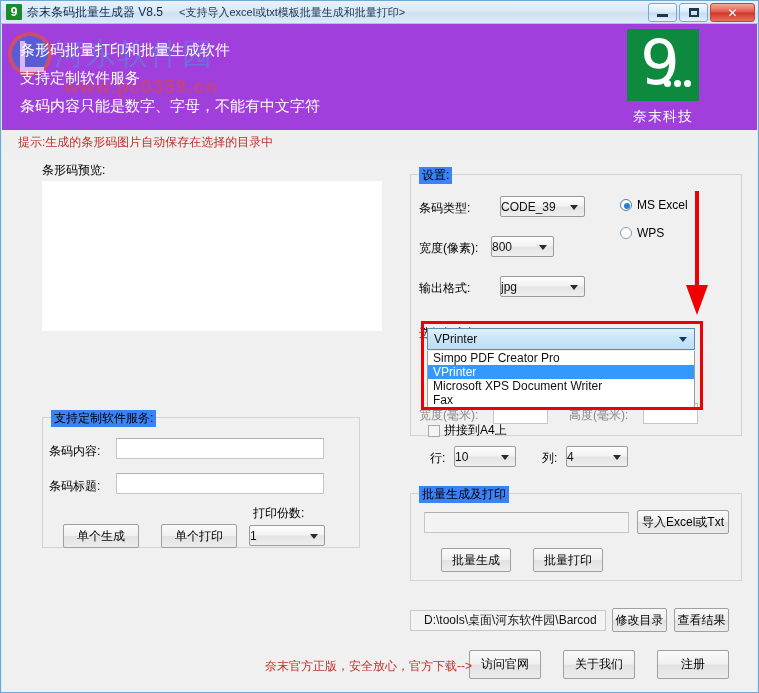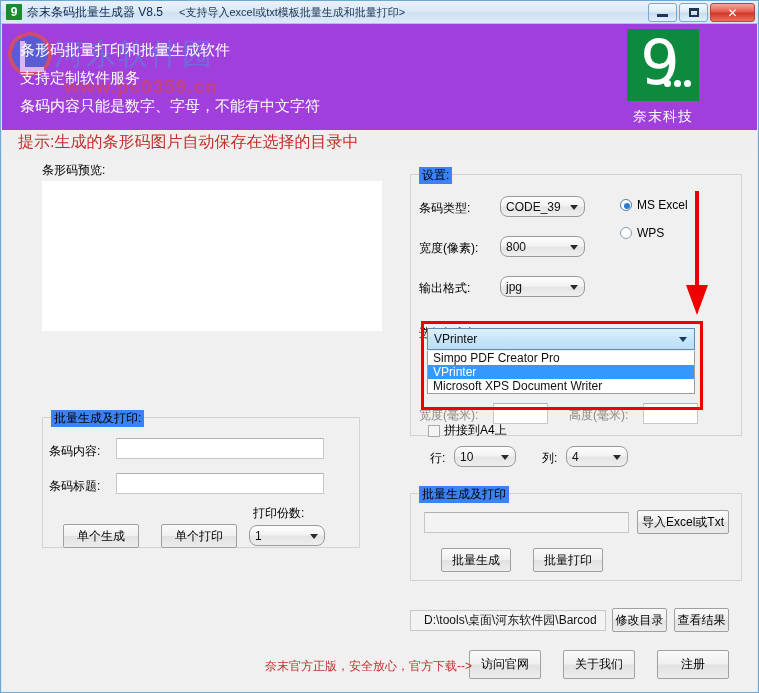--- a/index.html
+++ b/index.html
@@ -109,21 +109,21 @@
     color: #e0483a; opacity: .55; letter-spacing: 1px;
   }
 
   
   #tipbar {
     position: absolute; left: 1px; top: 129px;
     width: 755px; height: 24px;
     background: #efefef;
     display: flex; align-items: center;
   }
-  #tipbar span { font-size: 16px; color: #c0302b; margin-left: 16px; }
+  #tipbar span { font-size: 12px; color: #c0302b; margin-left: 16px; }
 
   
   #content {
     position: absolute; left: 1px; top: 153px;
     width: 755px; height: 538px;
     background: #f0f0f0;
   }
 
   .lbl { font-size: 12px; color: #000; }
 
@@ -136,24 +136,24 @@
     position: absolute; top: -8px; left: 8px;
     background: #3b82f6; padding: 0 3px;
     font-size: 12px; color: #000; white-space: nowrap;
   }
 
   
   .combo {
     position: absolute;
     height: 21px;
     border: 1px solid #9a9a9a;
-    border-radius: 8px;
+    border-radius: 2px;
     background: linear-gradient(to bottom,#fdfdfd 0%,#f2f2f2 48%,#e4e4e4 52%,#eeeeee 100%);
     display: flex; align-items: center;
-    font-size: 12px; color: #111; padding-left: 5px;
+    font-size: 12px; color: #111; 
   }
   .combo .arrow {
     position: absolute; right: 6px; top: 8px;
     width: 0; height: 0;
     border-left: 4px solid transparent;
     border-right: 4px solid transparent;
     border-top: 5px solid #2a2a2a;
   }
 
   
@@ -293,21 +293,21 @@
   <div id="tipbar">
     <span>提示:生成的条形码图片自动保存在选择的目录中</span>
   </div>
 
   <div id="content">
 
     <div class="lbl" style="position:absolute;left:40px;top:8px;">条形码预览:</div>
     <div id="preview"></div>
 
     <div class="group" style="left:40px;top:263px;width:318px;height:131px;">
-      <div class="gtitle">批量生成及打印:</div>
+      <div class="gtitle">支持定制软件服务:</div>
 
       <div class="lbl" style="position:absolute;left:6px;top:25px;">条码内容:</div>
       <div class="textbox" style="left:73px;top:20px;width:208px;"></div>
 
       <div class="lbl" style="position:absolute;left:6px;top:60px;">条码标题:</div>
       <div class="textbox" style="left:73px;top:55px;width:208px;"></div>
 
       <div class="lbl" style="position:absolute;left:210px;top:87px;">打印份数:</div>
 
       <div class="btn" style="left:20px;top:106px;width:76px;height:24px;">单个生成</div>
@@ -321,21 +321,21 @@
     <div class="group" style="left:408px;top:20px;width:332px;height:262px;">
       <div class="gtitle">设置:</div>
 
       <div class="lbl" style="position:absolute;left:8px;top:25px;">条码类型:</div>
       <div class="combo" style="left:89px;top:21px;width:85px;">
         <span>CODE_39</span>
         <i class="arrow"></i>
       </div>
 
       <div class="lbl" style="position:absolute;left:8px;top:65px;">宽度(像素):</div>
-      <div class="combo" style="left:89px;top:61px;width:85px;">
+      <div class="combo" style="left:80px;top:61px;width:63px;">
         <span>800</span>
         <i class="arrow"></i>
       </div>
 
       <div class="lbl" style="position:absolute;left:8px;top:105px;">输出格式:</div>
       <div class="combo" style="left:89px;top:101px;width:85px;">
         <span>jpg</span>
         <i class="arrow"></i>
       </div>
 
@@ -391,20 +391,21 @@
   <div id="promo">奈末官方正版，安全放心，官方下载--&gt;</div>
 
   <div id="printer-combo">
     <span>VPrinter</span>
     <i class="arrow"></i>
   </div>
   <div id="printer-list">
     <div class="item">Simpo PDF Creator Pro</div>
     <div class="item sel">VPrinter</div>
     <div class="item">Microsoft XPS Document Writer</div>
+    <div class="item">Fax</div>
   </div>
 
   <div id="red-box"></div>
   <svg id="red-arrow" width="26" height="130" viewBox="0 0 26 130">
     <line x1="13" y1="2" x2="13" y2="103" stroke="#ee0000" stroke-width="4"></line>
     <polygon points="13,126 2,96 24,96" fill="#ee0000"></polygon>
   </svg>
 
 </div>
 

